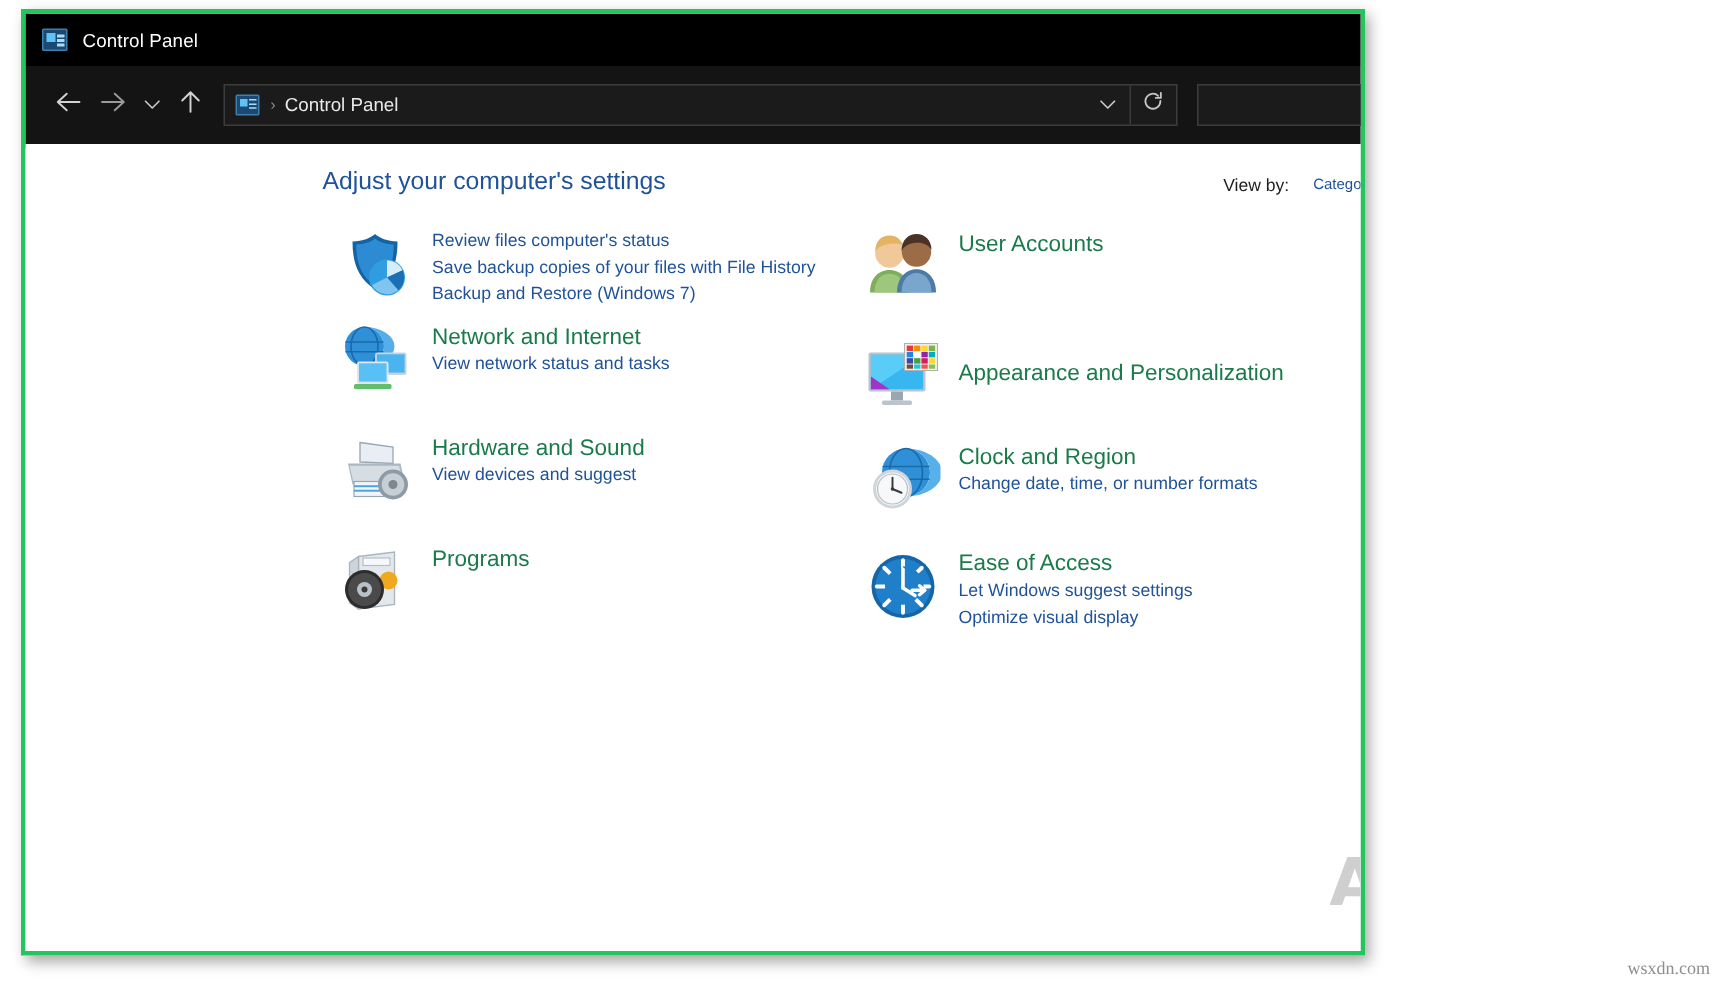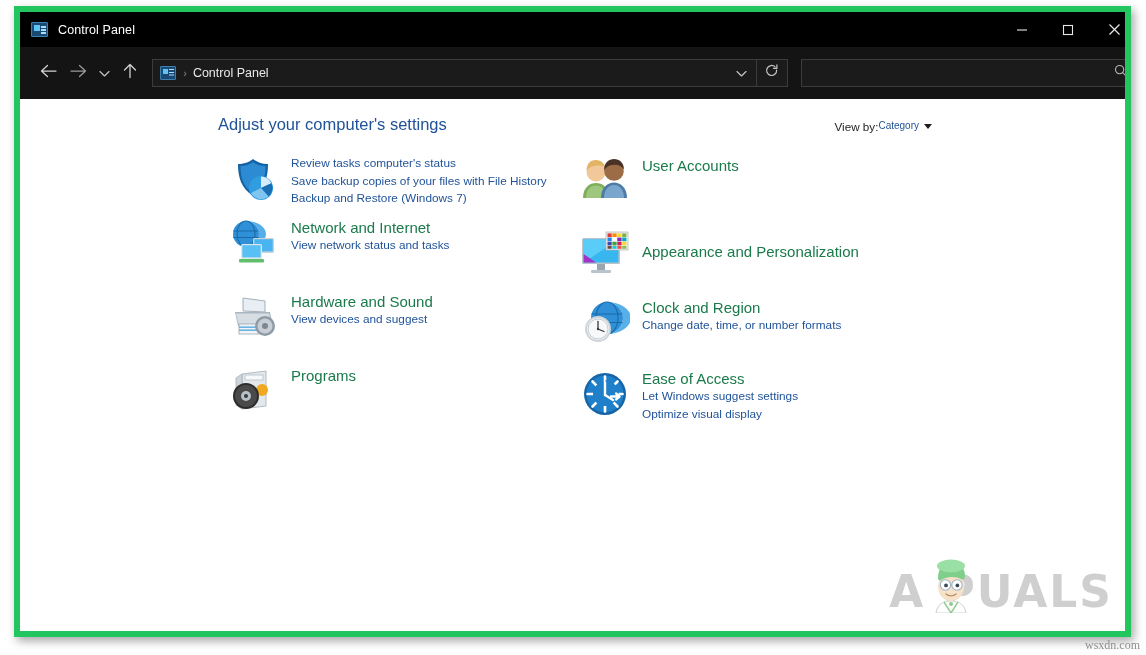--- a/index.html
+++ b/index.html
@@ -12,23 +12,23 @@
   #root {
     position: relative;
     width: 1146px; height: 655px;
     background: #ffffff;
   }
 
   
   .window {
     position: absolute;
     left: 14px; top: 6px;
-    width: 1117px; height: 631px;
+    width: 896px; height: 631px;
     background: #ffffff;
-    border: 6px solid #22c55e;
+    border: 3px solid #22c55e;
     box-shadow: 3px 4px 9px rgba(0,0,0,0.35);
     overflow: hidden;
   }
   .left-accent {
     position: absolute;
     left: 0px; top: 0px; width: 2px; height: 90px;
     background: linear-gradient(to bottom, #6a1030, #2b2b2b);
   }
 
   
@@ -164,21 +164,21 @@
     width: 1117px; height: 544px;
     background: #ffffff;
   }
   .headline {
     position: absolute; left: 198px; top: 16px;
     color: #1f5298; font-size: 16.5px;
     white-space: nowrap;
   }
   .viewby {
     position: absolute; right: 205px; top: 21px;
-    display: flex; align-items: flex-start; gap: 0;
+    display: flex; align-items: center; gap: 16px;
     white-space: nowrap;
   }
   .viewby-label { color: #1f1f1f; font-size: 11.7px; }
   .viewby-value {
     color: #1f5298; font-size: 10px;
     display: flex; align-items: center; gap: 5px;
   }
   .viewby-caret {
     width: 0; height: 0;
     border-left: 4px solid transparent;
@@ -386,21 +386,21 @@
               <svg width="50" height="50" viewBox="0 0 50 50">
                 <path d="M9 9 C16 9 21 6.5 24 4 C27 6.5 32 9 39 9 C39 22 36 33 24 41 C12 33 9 22 9 9 Z" fill="#1464a5"></path>
                 <path d="M11.5 11 C17.5 11 21.8 8.9 24 7 C26.2 8.9 30.5 11 36.5 11 C36.5 22 34 31.5 24 38.4 C14 31.5 11.5 22 11.5 11 Z" fill="#2d8bd4"></path>
                 <circle cx="32" cy="33" r="12" fill="#2f9de0"></circle>
                 <path d="M32 33 L32 21.5 A11.5 11.5 0 0 1 42.4 28.2 Z" fill="#d6ecfa"></path>
                 <path d="M32 33 L42.4 28.2 A11.5 11.5 0 0 1 39.5 41.5 Z" fill="#1b6fb5"></path>
                 <path d="M32 33 L39.5 41.5 A11.5 11.5 0 0 1 22 38 Z" fill="#7fc5ef"></path>
               </svg>
             </span>
             <span class="cat-links">
-              <span class="cat-link">Review tasks computer's status</span>
+              <span class="cat-link">Review files computer's status</span>
               <span class="cat-link">Save backup copies of your files with File History</span>
               <span class="cat-link">Backup and Restore (Windows 7)</span>
             </span>
           </div>
 
           <div class="cat net">
             <span class="cat-icon">
               <svg width="50" height="50" viewBox="0 0 50 50">
                 <circle cx="17" cy="16" r="13" fill="#2f90d8"></circle>
                 <path d="M17 3 A13 13 0 0 1 17 29 A20 13 0 0 0 17 3 Z" fill="#56aee8"></path>

